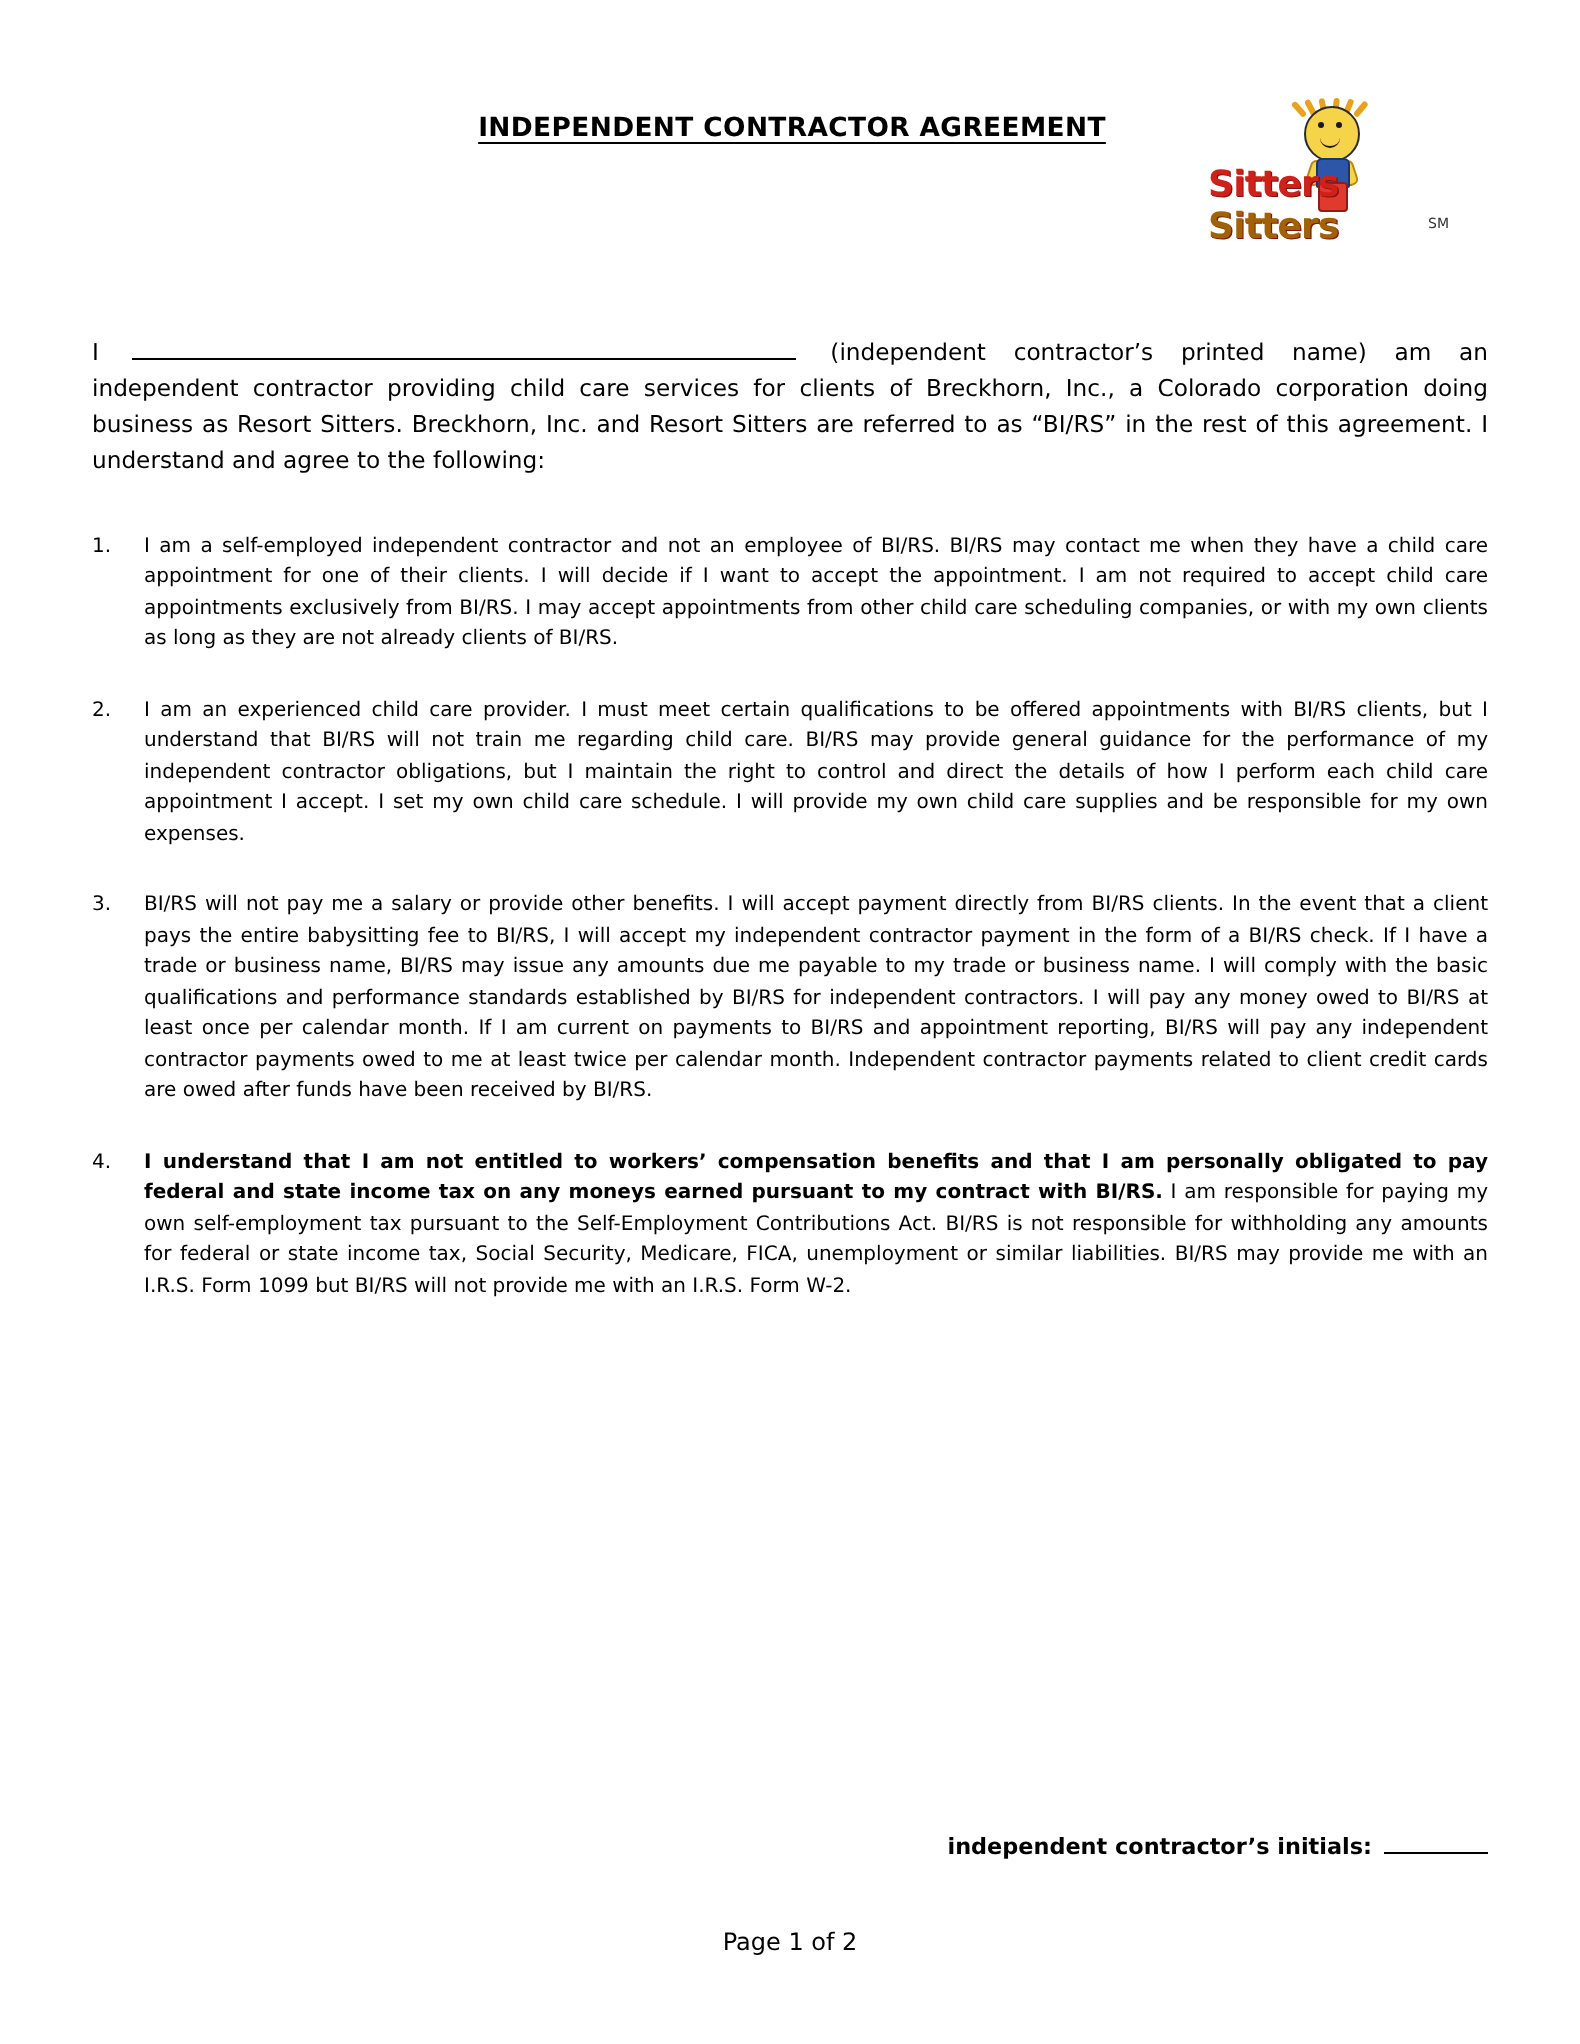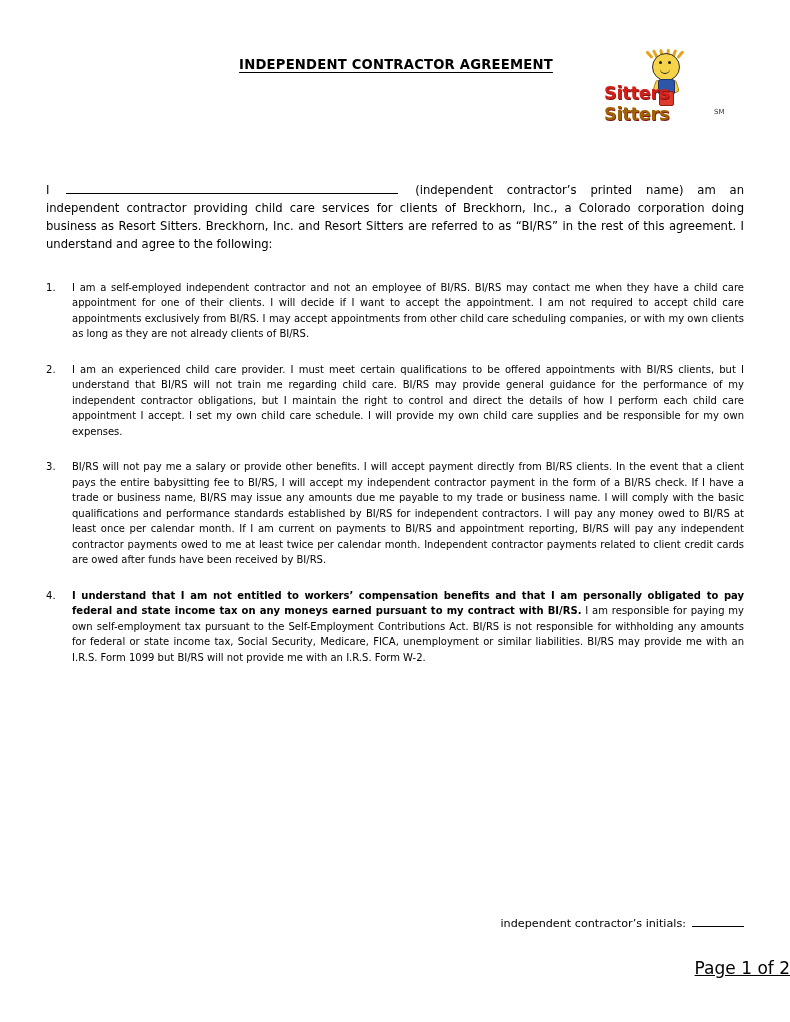--- a/index.html
+++ b/index.html
@@ -156,21 +156,21 @@
   .logo-sm {
     position: absolute;
     left: 110px;
     top: 60px;
     font-size: 7px;
     color: #333;
   }
 
   
   .intro {
-    margin-top: 62px;
+    margin-top: 48px;
     font-size: 11.6px;
     line-height: 1.55;
     text-align: justify;
   }
   .blank-line {
     display: inline-block;
     width: 332px;
     border-bottom: 1px solid #000;
     height: 11px;
     margin: 0 3px;
@@ -204,36 +204,36 @@
   }
 
   
   .initials {
     position: absolute;
     left: 46px;
     right: 46px;
     bottom: 92px;
     text-align: right;
     font-size: 11.2px;
+    font-weight: bold;
   }
   .initials .line {
     display: inline-block;
     width: 52px;
     border-bottom: 1px solid #000;
     height: 10px;
     margin-left: 6px;
   }
   .page-num {
     position: absolute;
     left: 0;
     right: 0;
     bottom: 44px;
-    text-align: right;
-    font-size: 17px;
-    text-decoration: underline;
+    text-align: center;
+    font-size: 12px;
   }
 </style>
 </head>
 <body>
 
 <div class="page">
 
   <div class="header">
     <div class="doc-title">INDEPENDENT CONTRACTOR AGREEMENT</div>
 

